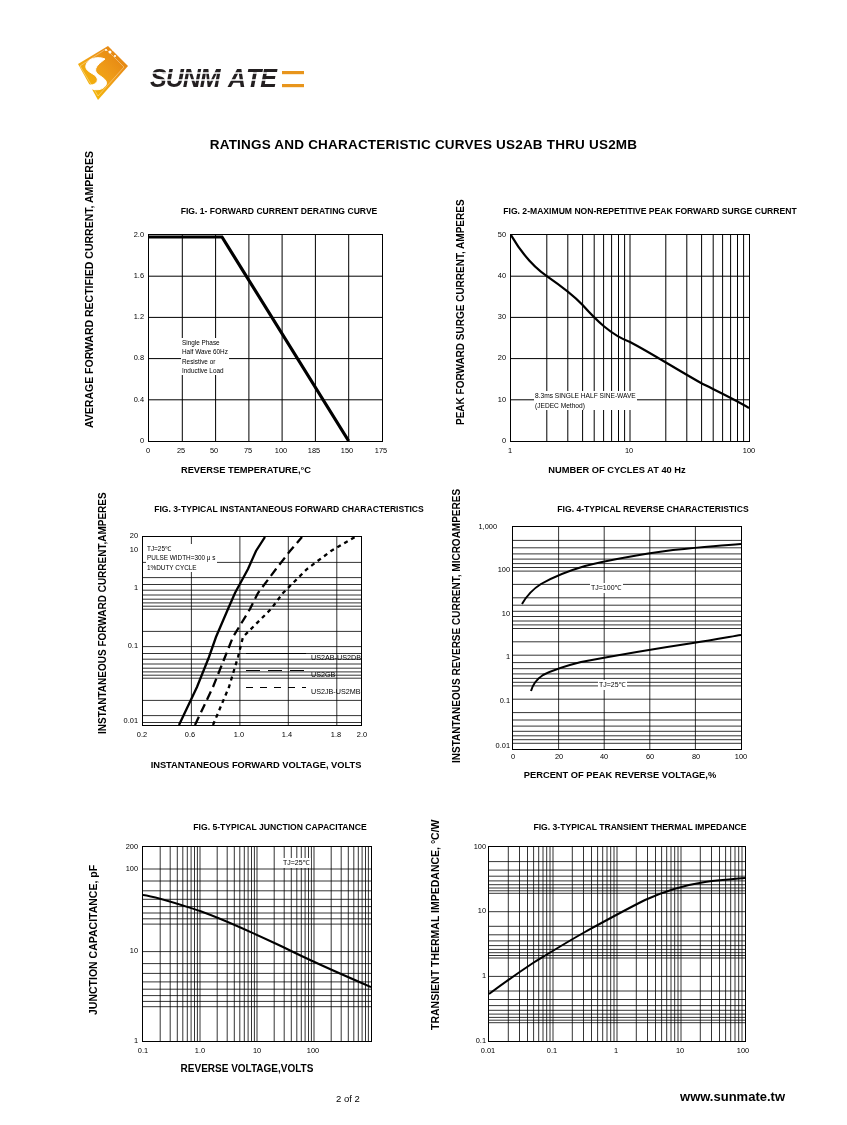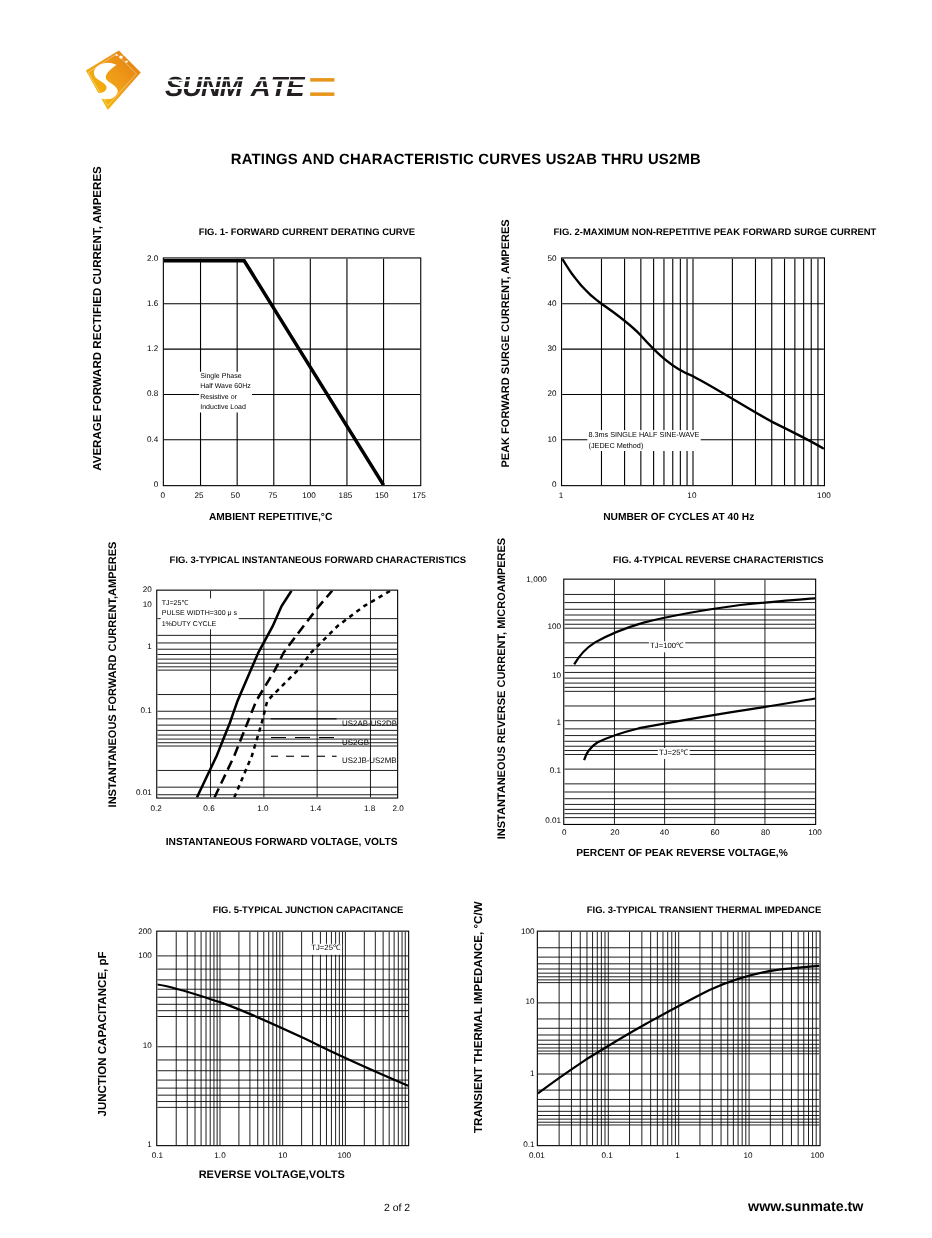--- a/index.html
+++ b/index.html
@@ -42,21 +42,21 @@
   .tick.y{text-align:right;}
   .tick.x{text-align:center;}
   .note{position:absolute;font-size:6.4px;line-height:1.45;white-space:pre-line;}
   .note.bg{background:#fff;padding:0 1px;}
   .legend{position:absolute;font-size:7.2px;}
   .legend-row{display:flex;height:17px;}
   .legend-row .lk{width:60px;height:1px;margin-right:5px;}
   .legend-row .lbl{white-space:nowrap;}
 
   
-  .foot-page{position:absolute;left:0;top:1093px;width:696px;text-align:center;font-size:9.5px;padding-left:13px;}
+  .foot-page{position:absolute;left:0;top:1093px;width:696px;text-align:center;font-size:9.5px;}
   .foot-url{position:absolute;right:62px;top:1089px;font-size:13px;font-weight:bold;}
 </style>
 </head>
 <body>
 
 <div class="page">
 
   <div class="logo-wrap">
     <svg class="logo-mark" viewBox="0 0 64 64">
       <defs>
@@ -129,21 +129,21 @@
     <div class="tick x" style="left:152px;top:258px;width:20px;">75</div>
     <div class="tick x" style="left:185px;top:258px;width:20px;">100</div>
     <div class="tick x" style="left:218px;top:258px;width:20px;">185</div>
     <div class="tick x" style="left:251px;top:258px;width:20px;">150</div>
     <div class="tick x" style="left:285px;top:258px;width:20px;">175</div>
 
     <div class="note bg" style="left:95px;top:150px;">Single Phase
 Half Wave 60Hz
 Resistive or
 Inductive Load</div>
-    <div class="xlabel" style="top:277px;">AMBIENT REPETITIVE,°C</div>
+    <div class="xlabel" style="top:277px;">REVERSE TEMPERATURE,°C</div>
   </div>
 
   <div class="fig" style="left:452px;top:188px;width:330px;height:285px;">
     <div class="fig-title" style="top:18px;">FIG. 2-MAXIMUM NON-REPETITIVE PEAK FORWARD
 SURGE CURRENT</div>
     <div class="ylabel two" style="left:4px;top:22px;height:215px;width:14px;font-size:10px;">PEAK  FORWARD SURGE CURRENT,
 AMPERES</div>
     <div class="plot" style="left:58px;top:46px;width:240px;height:208px;">
       <svg width="238" height="206" viewBox="0 0 238 206">
         <g stroke="#000" stroke-width="1">

